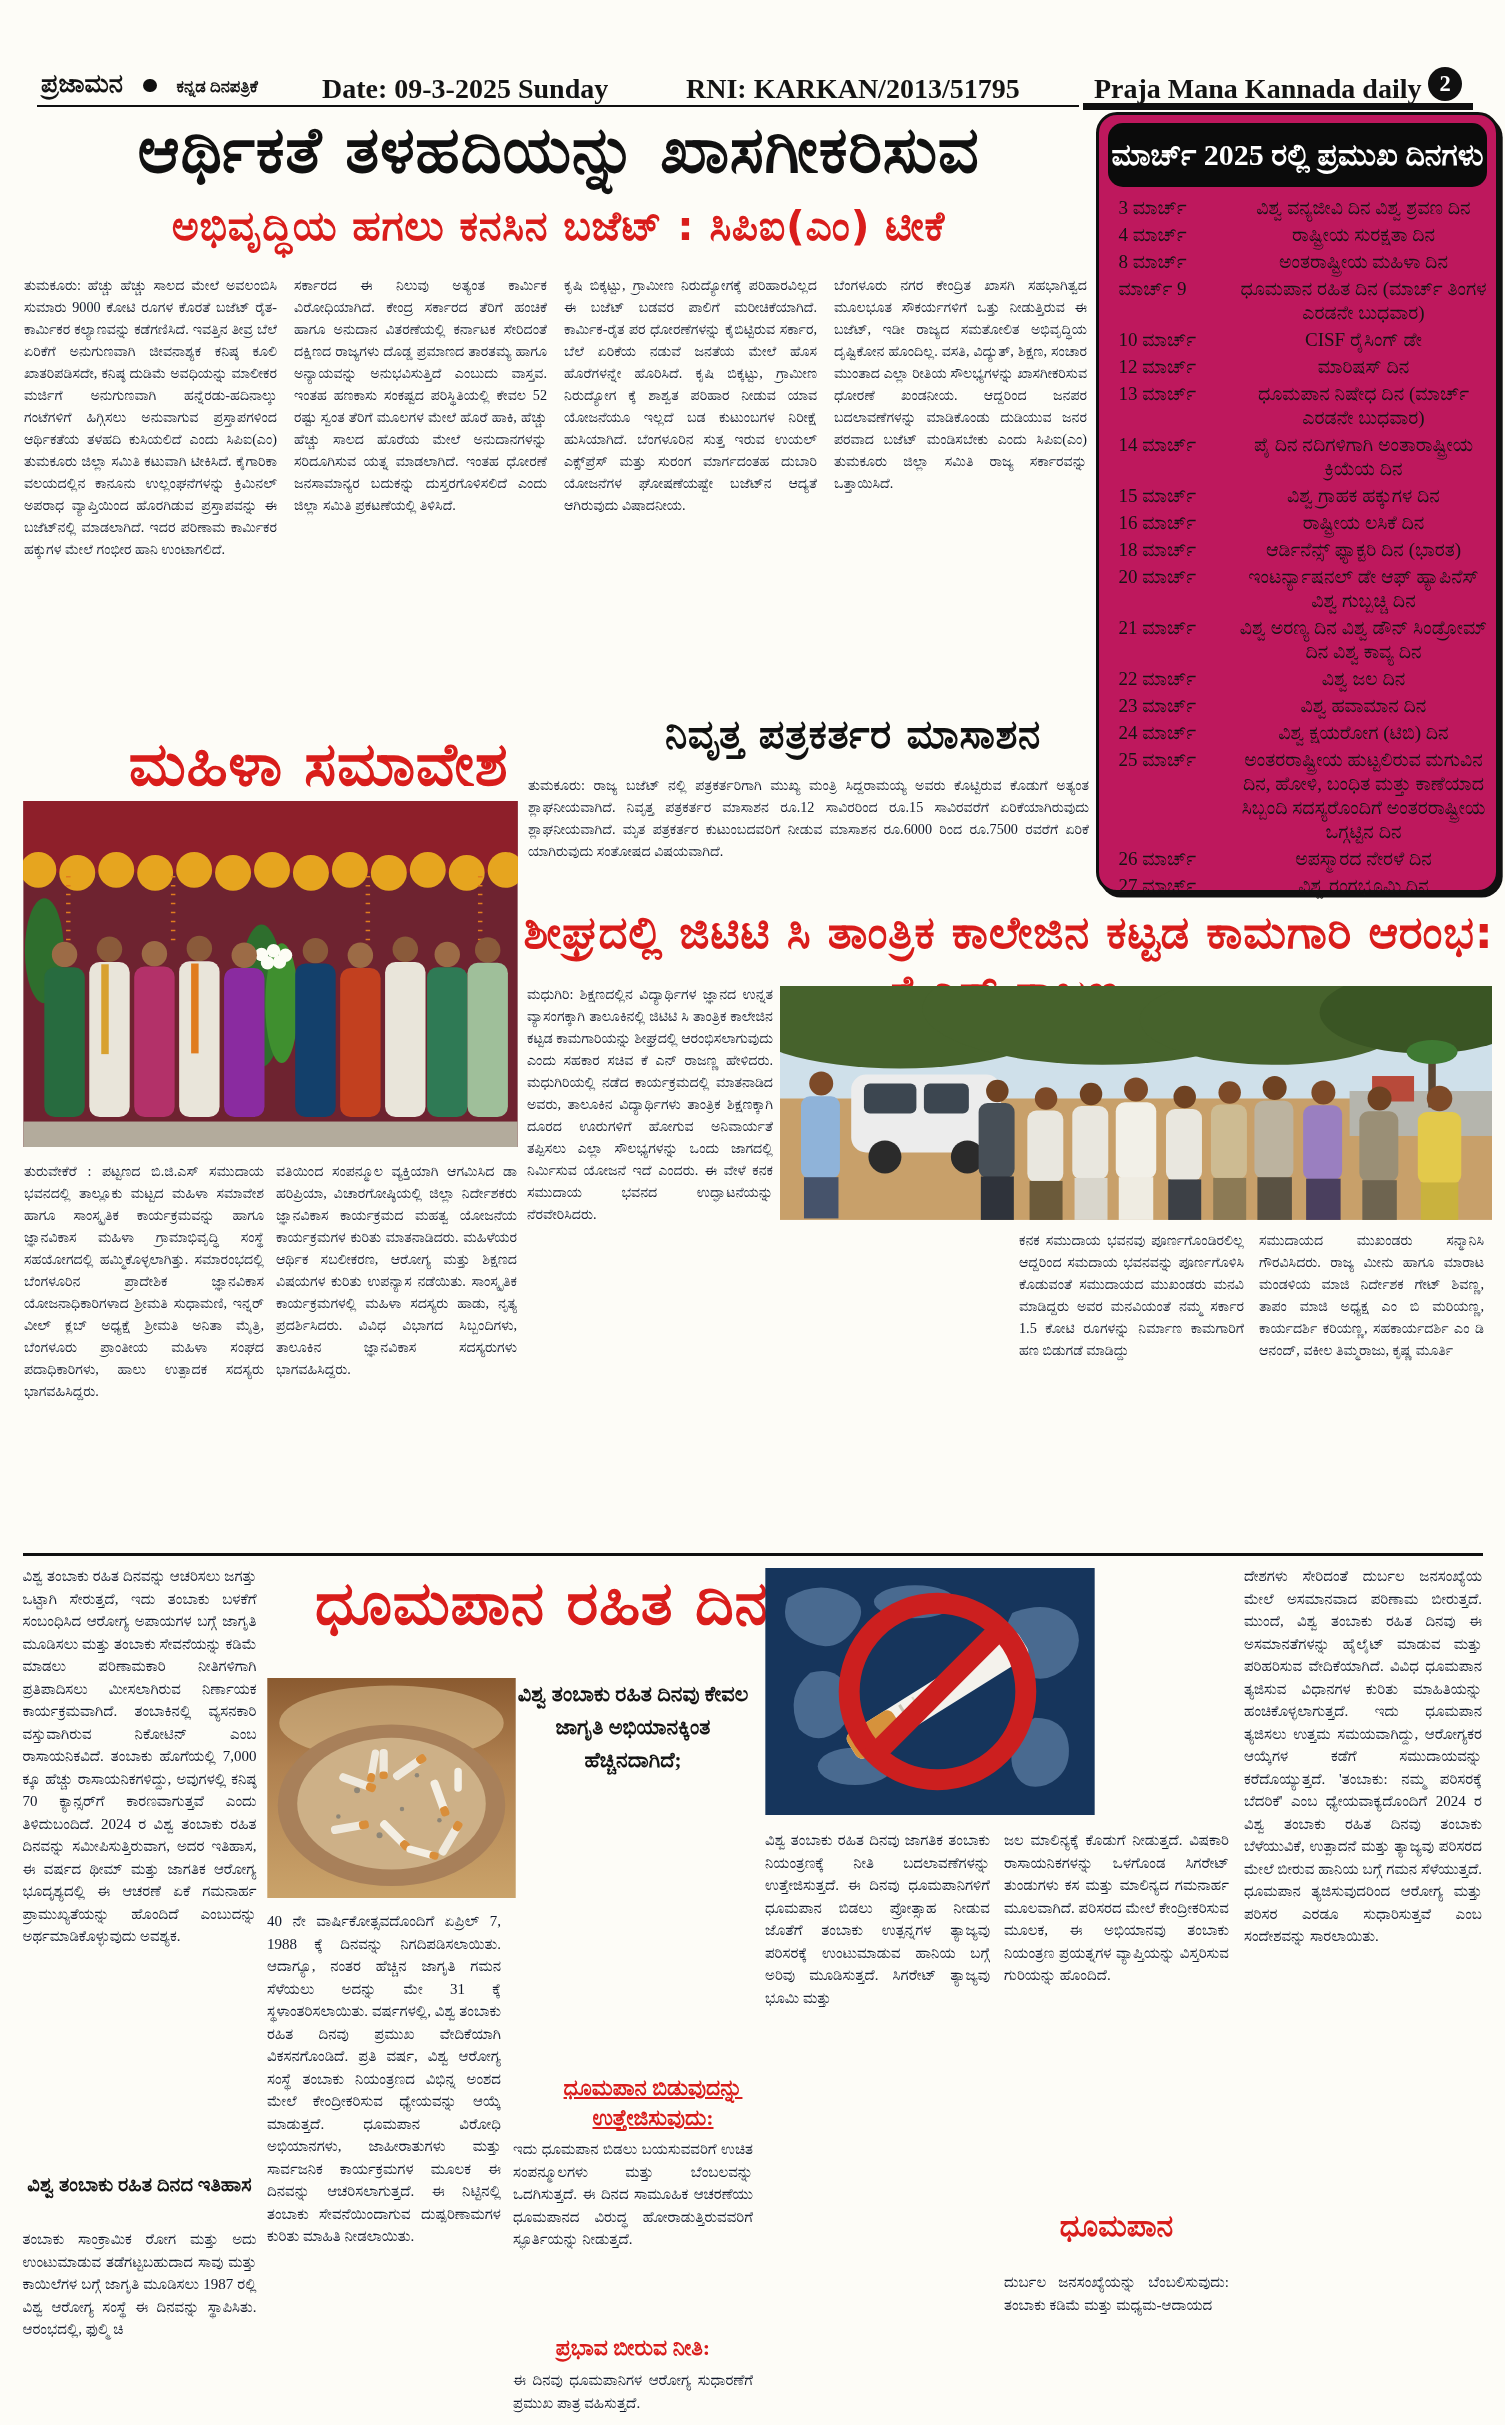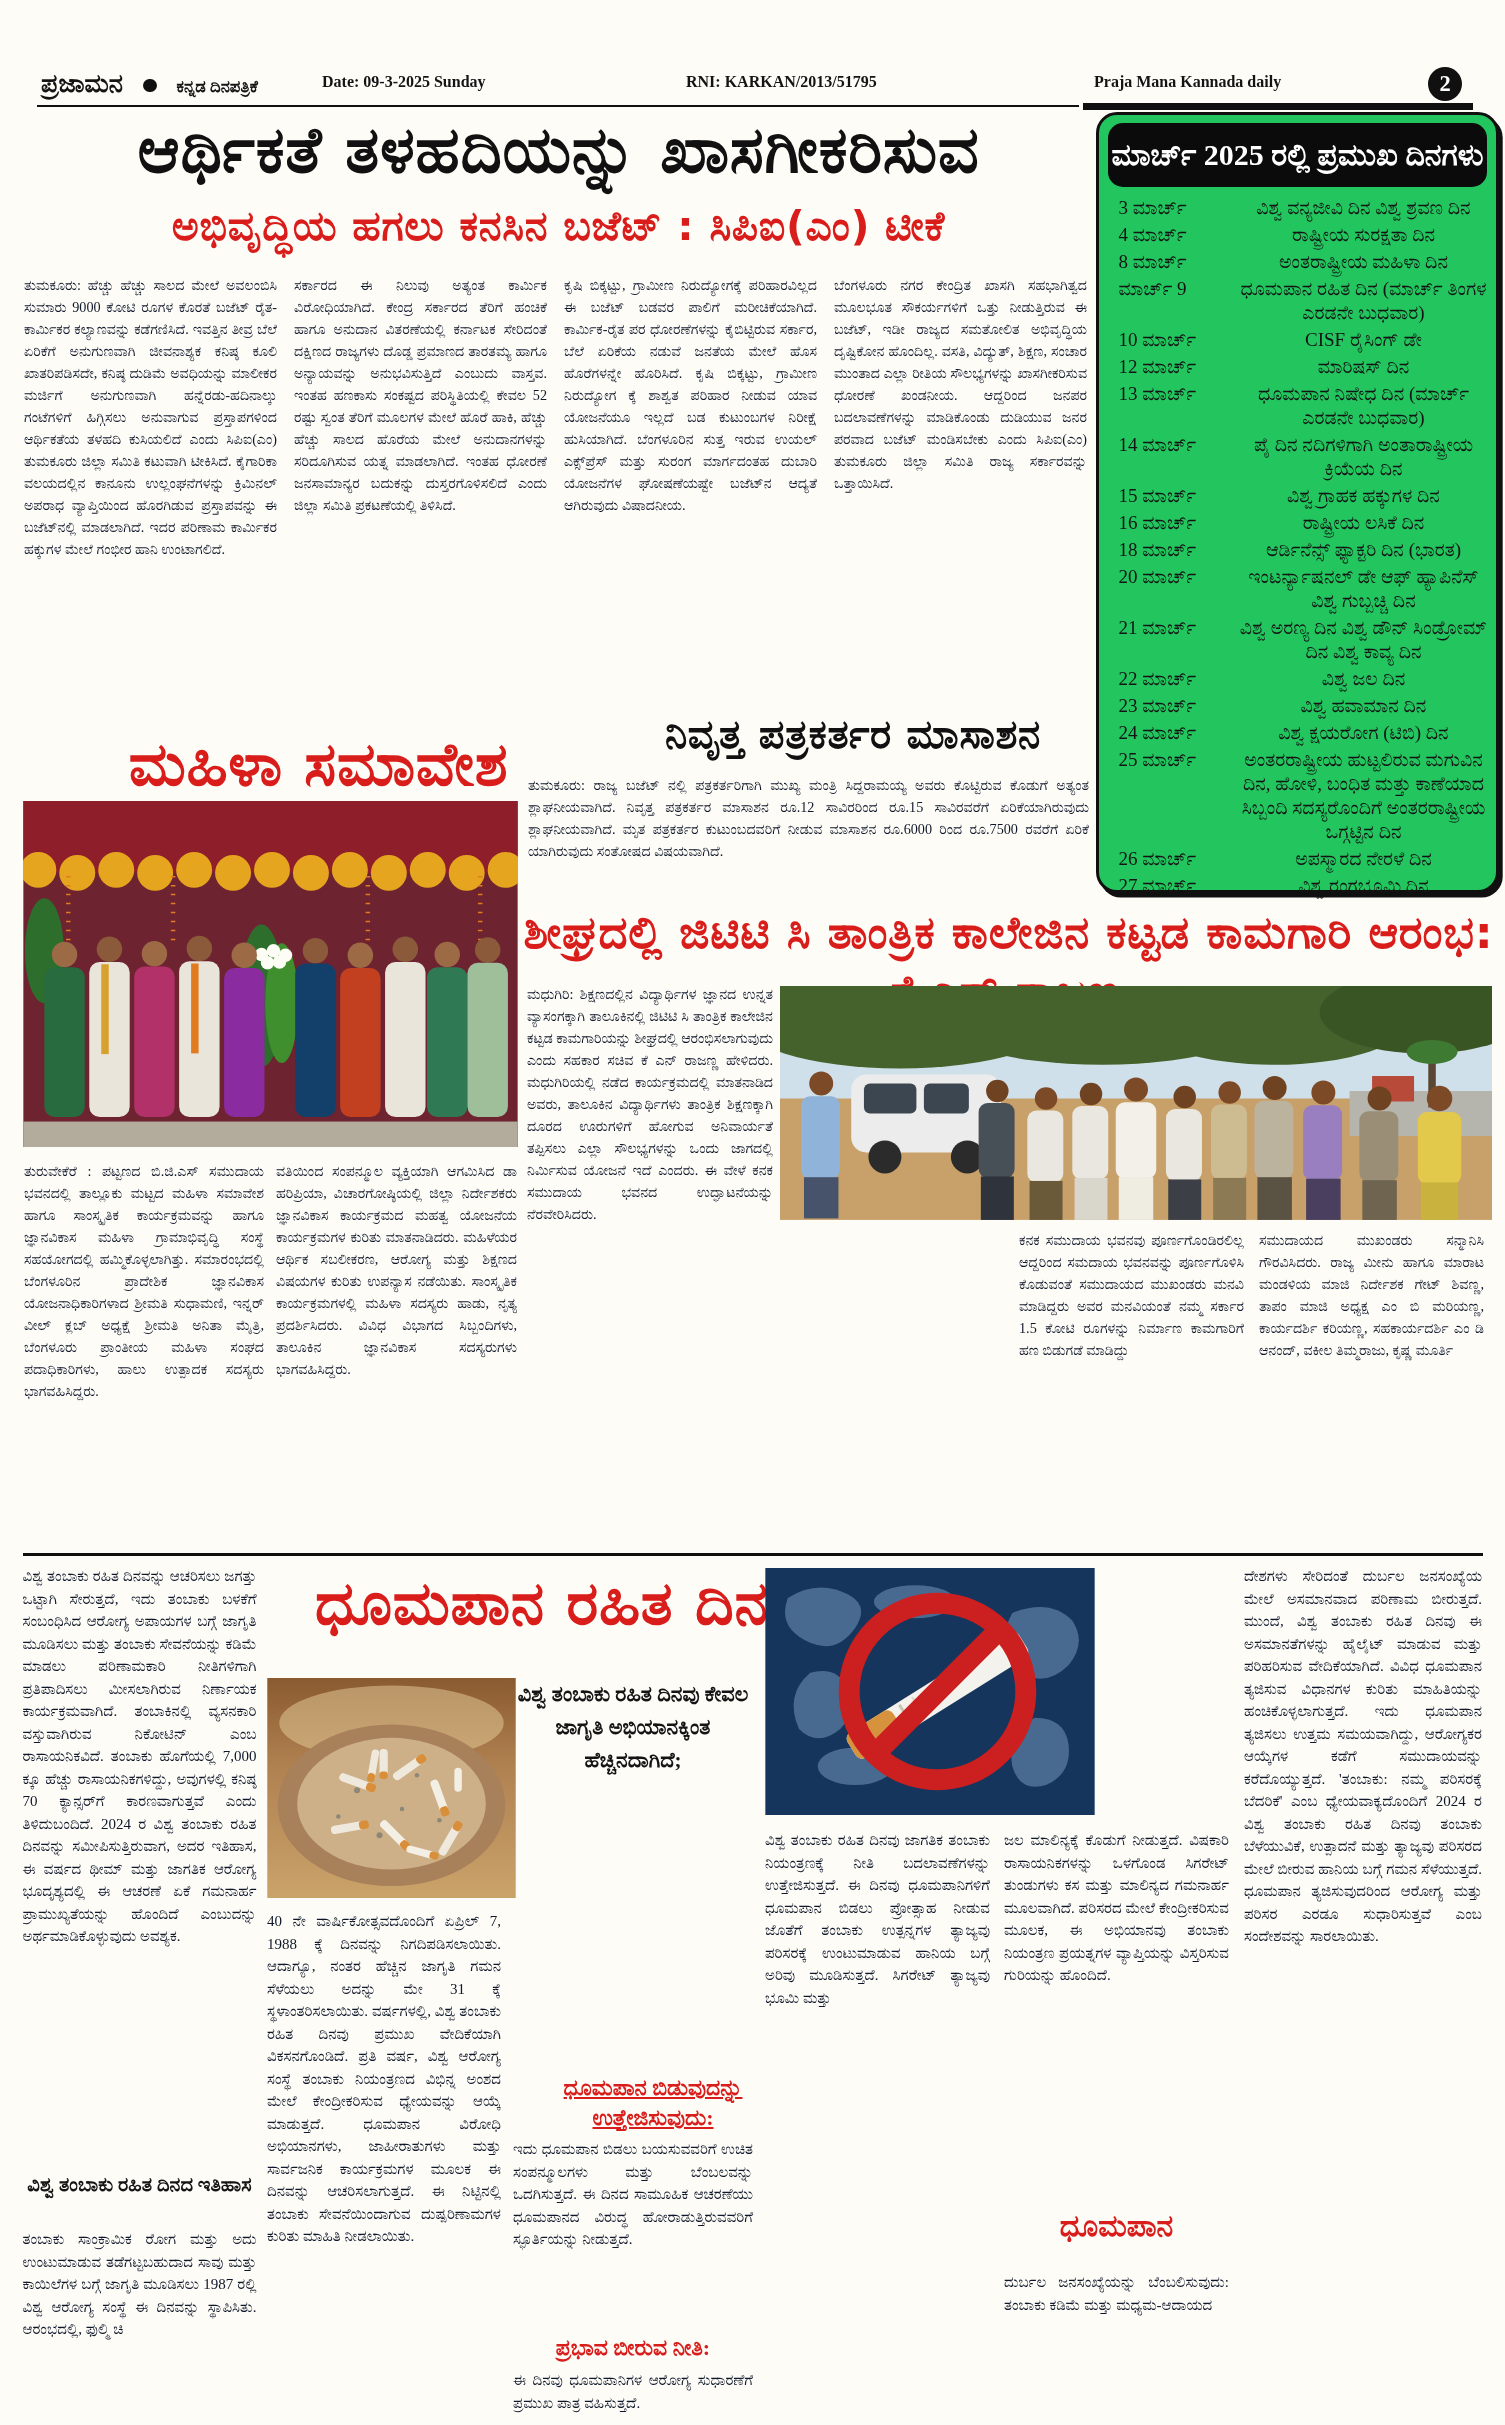--- a/index.html
+++ b/index.html
@@ -6,25 +6,25 @@
   .page{position:relative;width:1505px;height:2426px;margin:0 auto;background:#fdfcf7;
         color:#141414;overflow:hidden;font-family:"Liberation Serif",serif;}
   .abs{position:absolute;}
   .col{font-size:14.2px;line-height:22px;text-align:justify;color:#0f172a;}
   .col-lg{font-size:15px;line-height:22.5px;}
   .red{color:#d91d1b;}
   .headline{font-family:"DejaVu Sans",sans-serif;font-weight:bold;letter-spacing:0.7px;}
   .center{text-align:center;}
   .rule{background:#101010;}
   
-  .mast-text{font-weight:bold;font-size:16px;font-family:"Liberation Serif",serif;}
+  .mast-text{font-weight:bold;font-size:28px;font-family:"Liberation Serif",serif;}
   .page-circle{width:34px;height:34px;border-radius:50%;background:#101010;color:#fff;
                font:bold 22.5px/34px "Liberation Serif",serif;text-align:center;}
   
-  .daybox{left:1096px;top:112px;width:403px;height:781px;background:#22c55e;
+  .daybox{left:1096px;top:112px;width:403px;height:781px;background:#be185d;
           border:3.7px solid #101010;border-radius:21px;box-shadow:3.7px 4.5px 0 #101010;box-sizing:border-box;}
   .daybox-title{margin:7.5px 9px;background:#0b0b0b;border-radius:15px;color:#fff;
                 text-align:center;font:bold 30px/1.15 "Liberation Serif",serif;padding:15px 3px;}
   .cal-row{display:flex;padding:1.5px 7.5px 1.5px 19.5px;font-size:19px;line-height:24px;}
   .cal-date{width:120px;flex:none;}
   .cal-name{flex:1;text-align:center;}
   .subhead-red{font-weight:bold;color:#d91d1b;font-size:22px;line-height:30px;text-align:center;
                font-family:"Liberation Serif",serif;}
   .lead-bold{font-weight:bold;font-size:21px;line-height:33px;text-align:center;}
   svg{display:block;}

